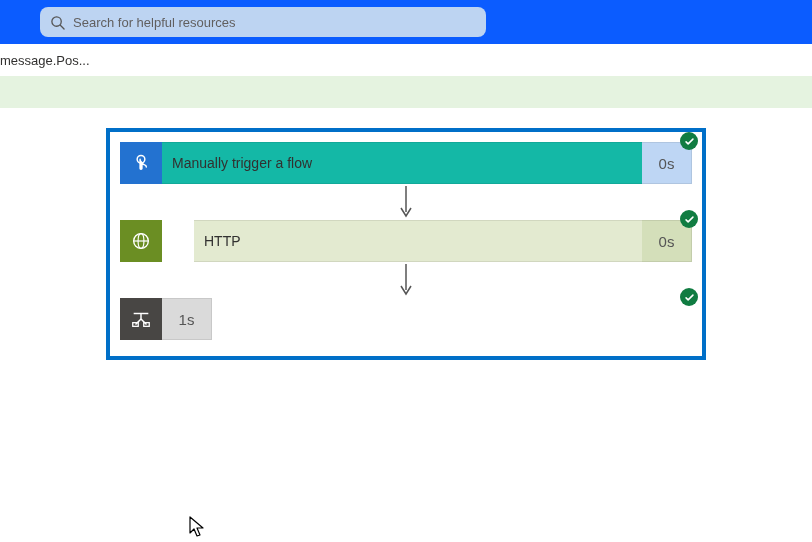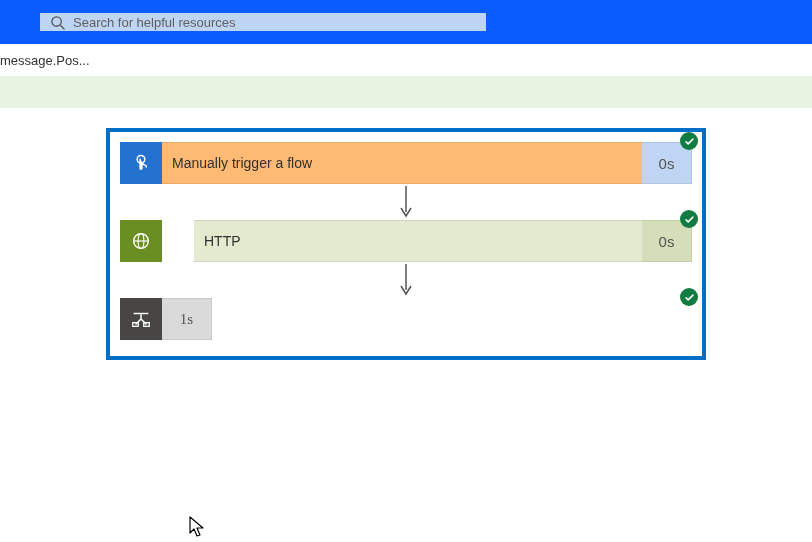--- a/index.html
+++ b/index.html
@@ -2,22 +2,22 @@
 <html><head>
 <meta charset="utf-8">
 <style>
   * { box-sizing: border-box; margin: 0; padding: 0; }
   html, body { width: 812px; height: 542px; font-family: "Segoe UI", Arial, sans-serif; font-size: 14px; background: #fff; overflow: hidden; }
 
   .topbar {
     width: 100%; height: 44px; background: #0b5cff; display: flex; align-items: center;
   }
   .search-wrap {
-    margin-left: 40px; width: 446px; height: 18px; background: #bdd4f2;
-    border-radius: 0; display: flex; align-items: center; padding: 0 10px;
+    margin-left: 40px; width: 446px; height: 30px; background: #bdd4f2;
+    border-radius: 8px; display: flex; align-items: center; padding: 0 10px;
   }
   .search-wrap svg { flex: 0 0 auto; }
   .search-input {
     border: none; outline: none; background: transparent; width: 100%;
     font-size: 13px; color: #333; margin-left: 8px;
   }
   .search-input::placeholder { color: #615f5f; }
 
   .breadcrumb-bar {
     width: 100%; height: 32px; display: flex; align-items: center; padding-left: 0;
@@ -58,30 +58,30 @@
     border-left: none;
   }
   .step .badge {
     position: absolute; top: -10px; right: -6px; width: 18px; height: 18px;
     border-radius: 50%; background: #107c41; display: flex; align-items: center; justify-content: center;
   }
   .step .badge svg { width: 11px; height: 11px; }
 
   
   .c-blue .icon-cell { background: #2372d0; }
-  .c-blue .title-cell { background: #fdba74; text-align: right; }
+  .c-blue .title-cell { background: #14b8a6; text-align: right; }
   .c-blue .time-cell  { background: #bed6f4; }
 
   .c-green .icon-cell { background: #6b8e23; }
   .c-green .title-cell { background: #e3ead0; margin-left: 32px; }
   .c-green .time-cell  { background: #d4dfba; }
 
   .c-grey .icon-cell { background: #484644; }
   .c-grey .title-cell { background: #ebebeb; }
-  .c-grey .time-cell  { background: #dadada; font-family: Liberation Serif, serif; }
+  .c-grey .time-cell  { background: #dadada; }
 
   .connector {
     height: 36px; display: flex; align-items: center; justify-content: center;
   }
   .connector svg { display: block; }
 
   .cursor {
     position: absolute; left: 189px; top: 408px; pointer-events: none;
   }
 </style>

